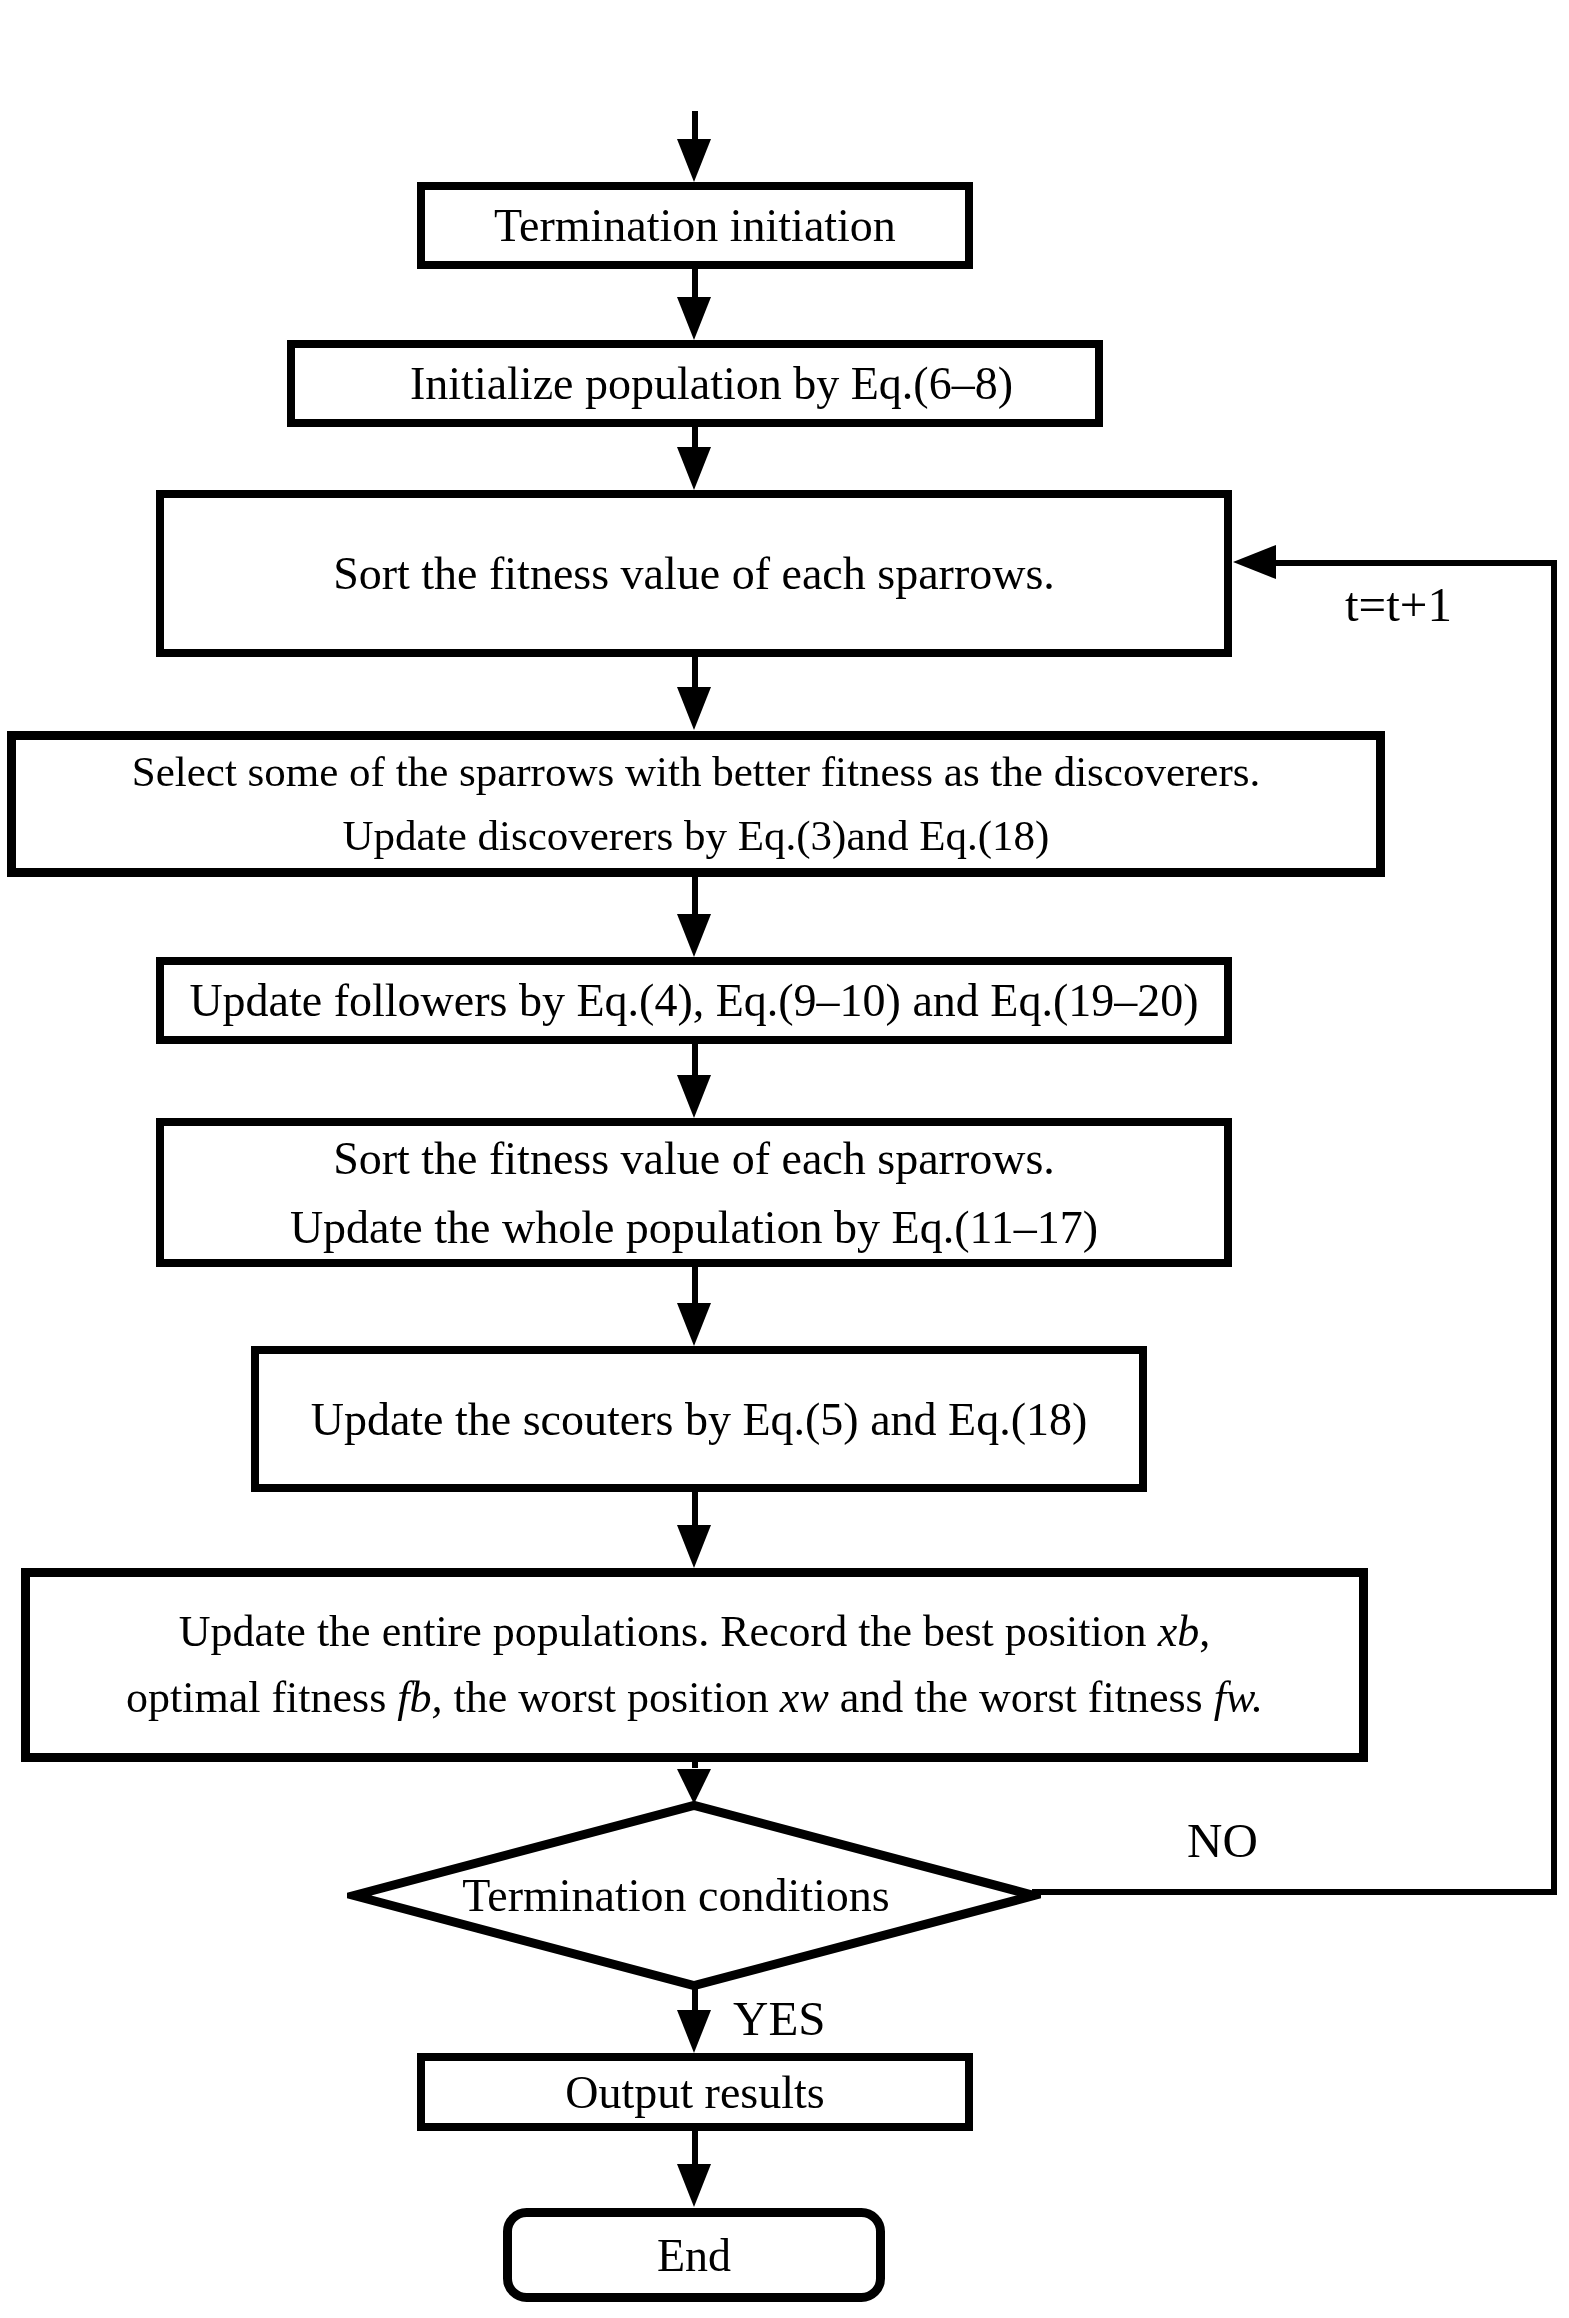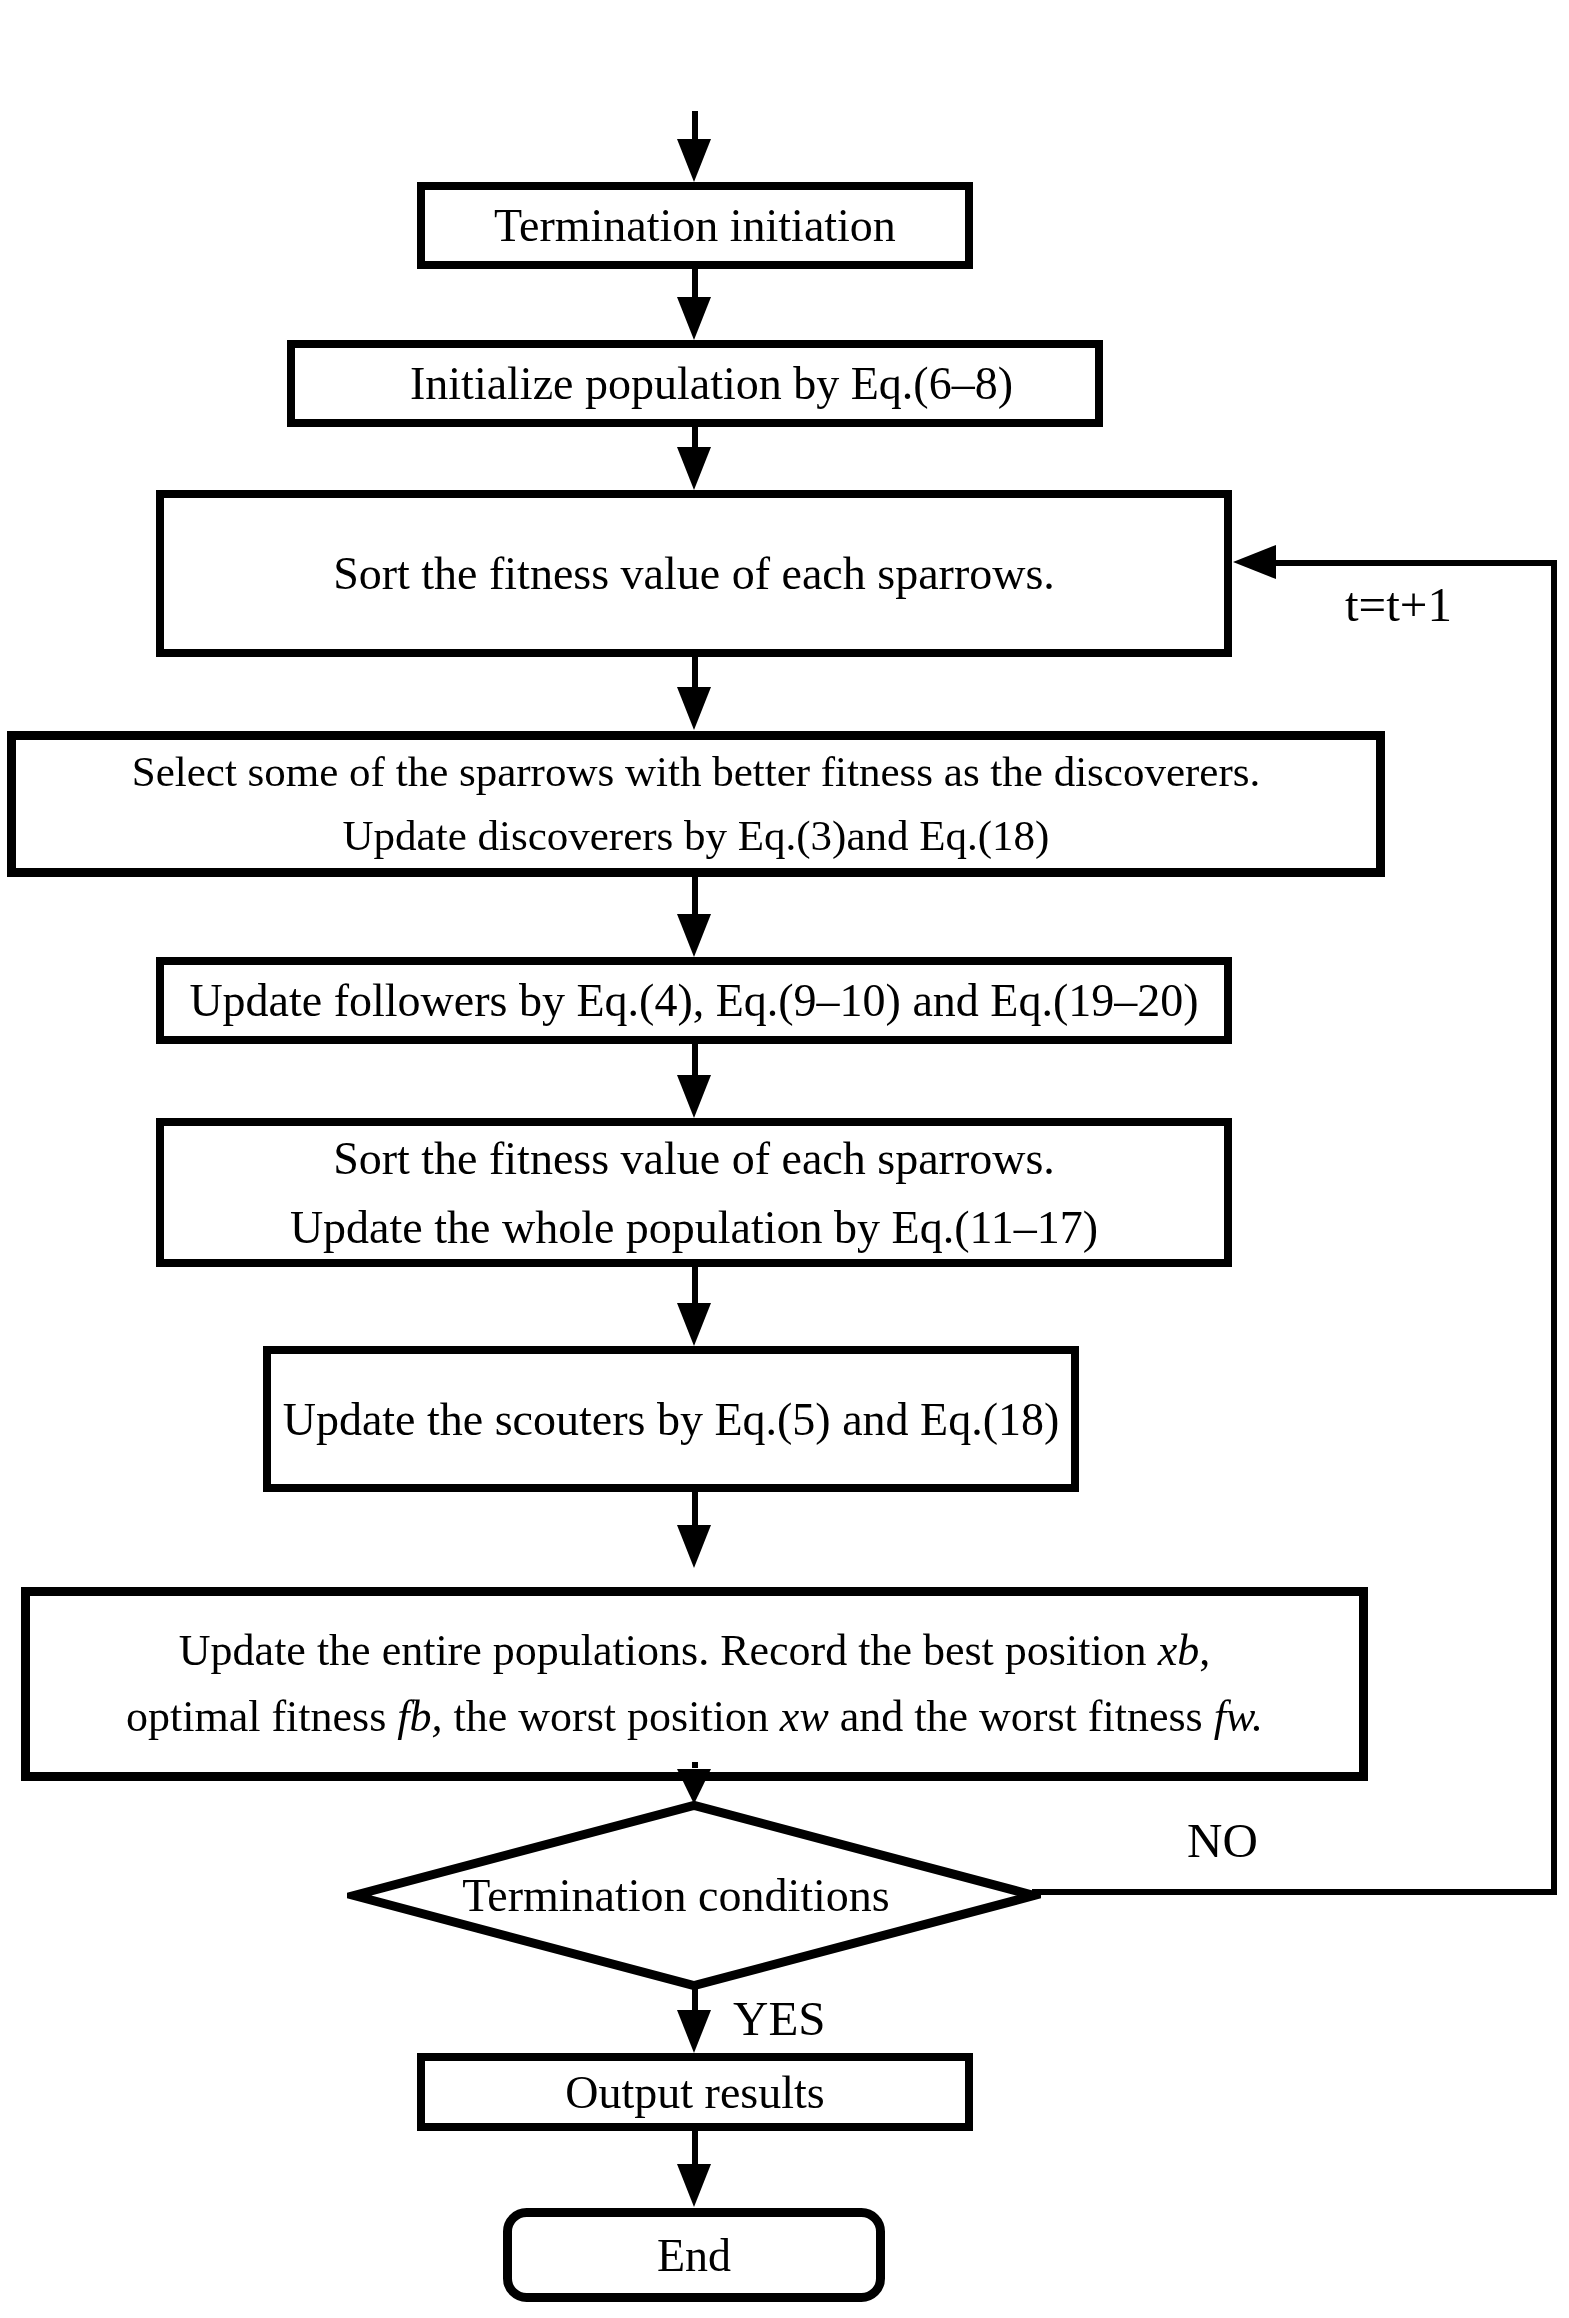--- a/index.html
+++ b/index.html
@@ -58,25 +58,25 @@
 
   <div class="node" style="left:156px; top:957px; width:1076px; height:87px;">
     <span class="line">Update followers by Eq.(4), Eq.(9–10) and Eq.(19–20)</span>
   </div>
 
   <div class="node" style="left:156px; top:1118px; width:1076px; height:149px;">
     <span class="line">Sort the fitness value of each sparrows.</span>
     <span class="line">Update the whole population by Eq.(11–17)</span>
   </div>
 
-  <div class="node" style="left:263px; top:1346px; width:816px; height:146px;">
+  <div class="node" style="left:251px; top:1346px; width:896px; height:146px;">
     <span class="line">Update the scouters by Eq.(5) and Eq.(18)</span>
   </div>
 
-  <div class="node thickbox" style="left:21px; top:1568px; width:1347px; height:194px; font-size:44px;margin-top:19px;">
+  <div class="node thickbox" style="left:21px; top:1568px; width:1347px; height:194px; font-size:44px;">
     <span class="line"><span>Update the entire populations. Record the best position </span><span class="it">xb</span><span>,</span></span>
     <span class="line"><span>optimal fitness </span><span class="it">fb,</span><span> the worst position </span><span class="it">xw</span><span> and the worst fitness </span><span class="it">fw.</span></span>
   </div>
 
   <svg class="diamond-svg" style="left:347px; top:1797px;" width="694" height="197" viewBox="0 0 1000 284">
     <polygon points="500,12 990,142 500,272 10,142" fill="#ffffff" stroke="#000000" stroke-width="13"></polygon>
   </svg>
   <div class="diamond-label" style="left:398px; top:1873px; width:556px;">Termination conditions</div>
 
   <div class="node" style="left:417px; top:2053px; width:556px; height:78px;">

